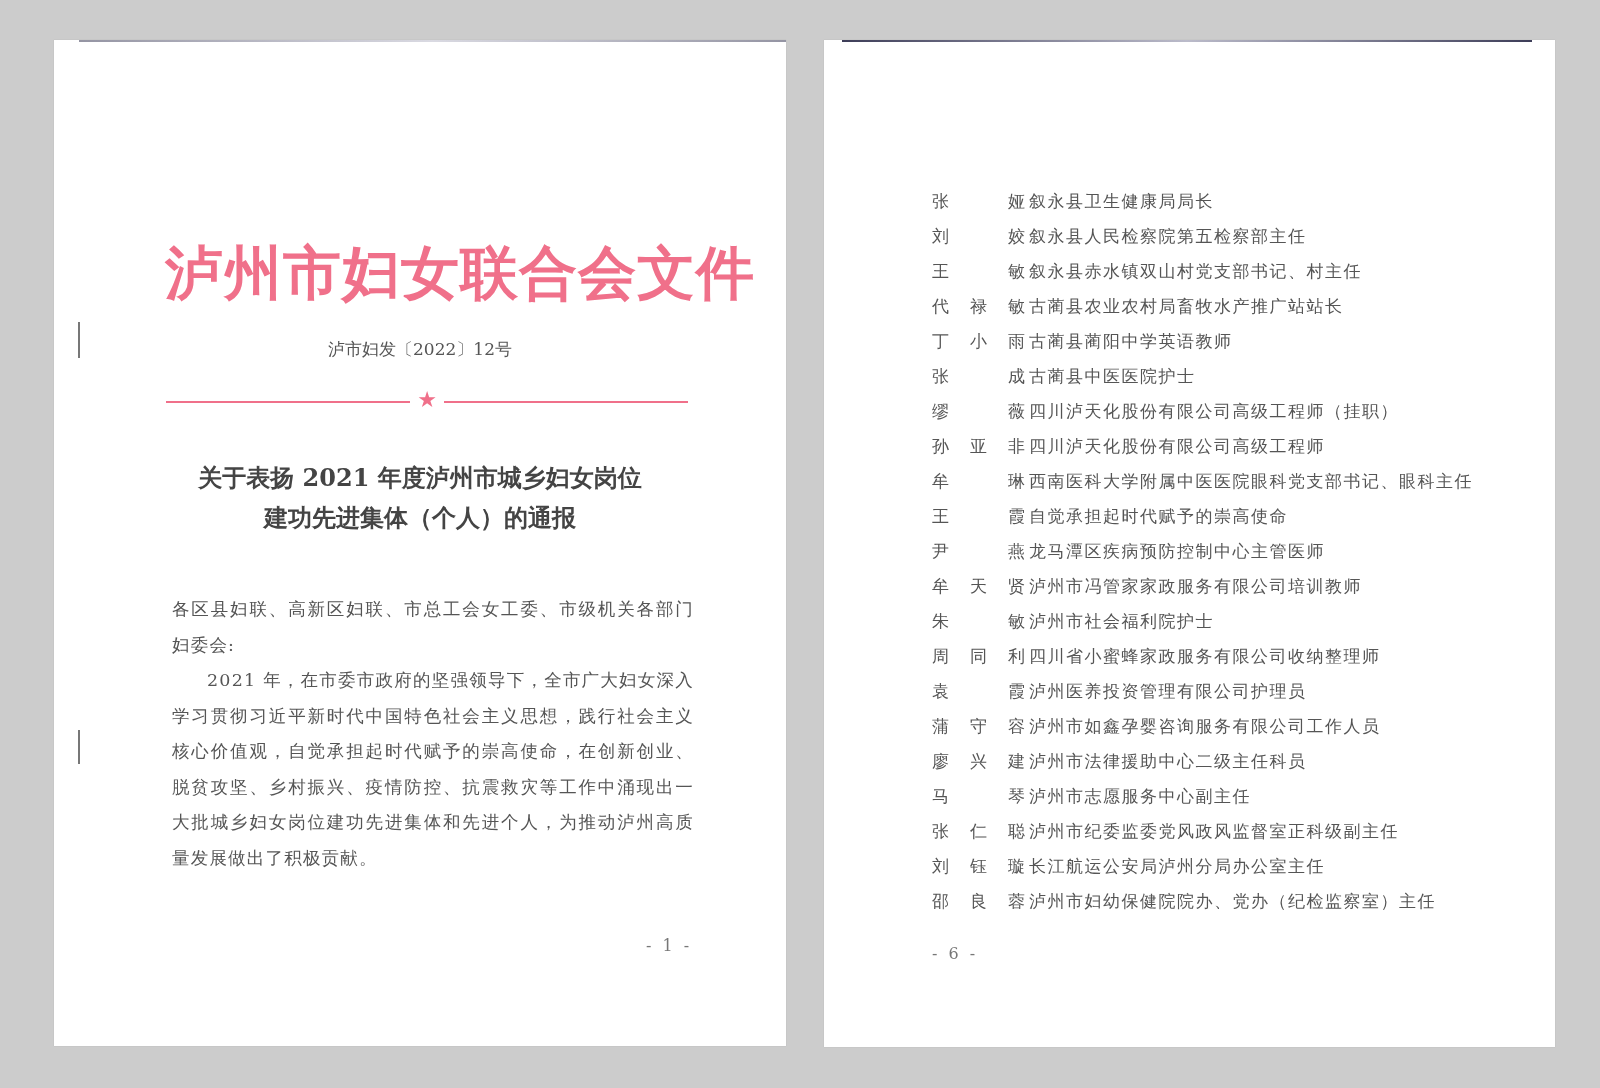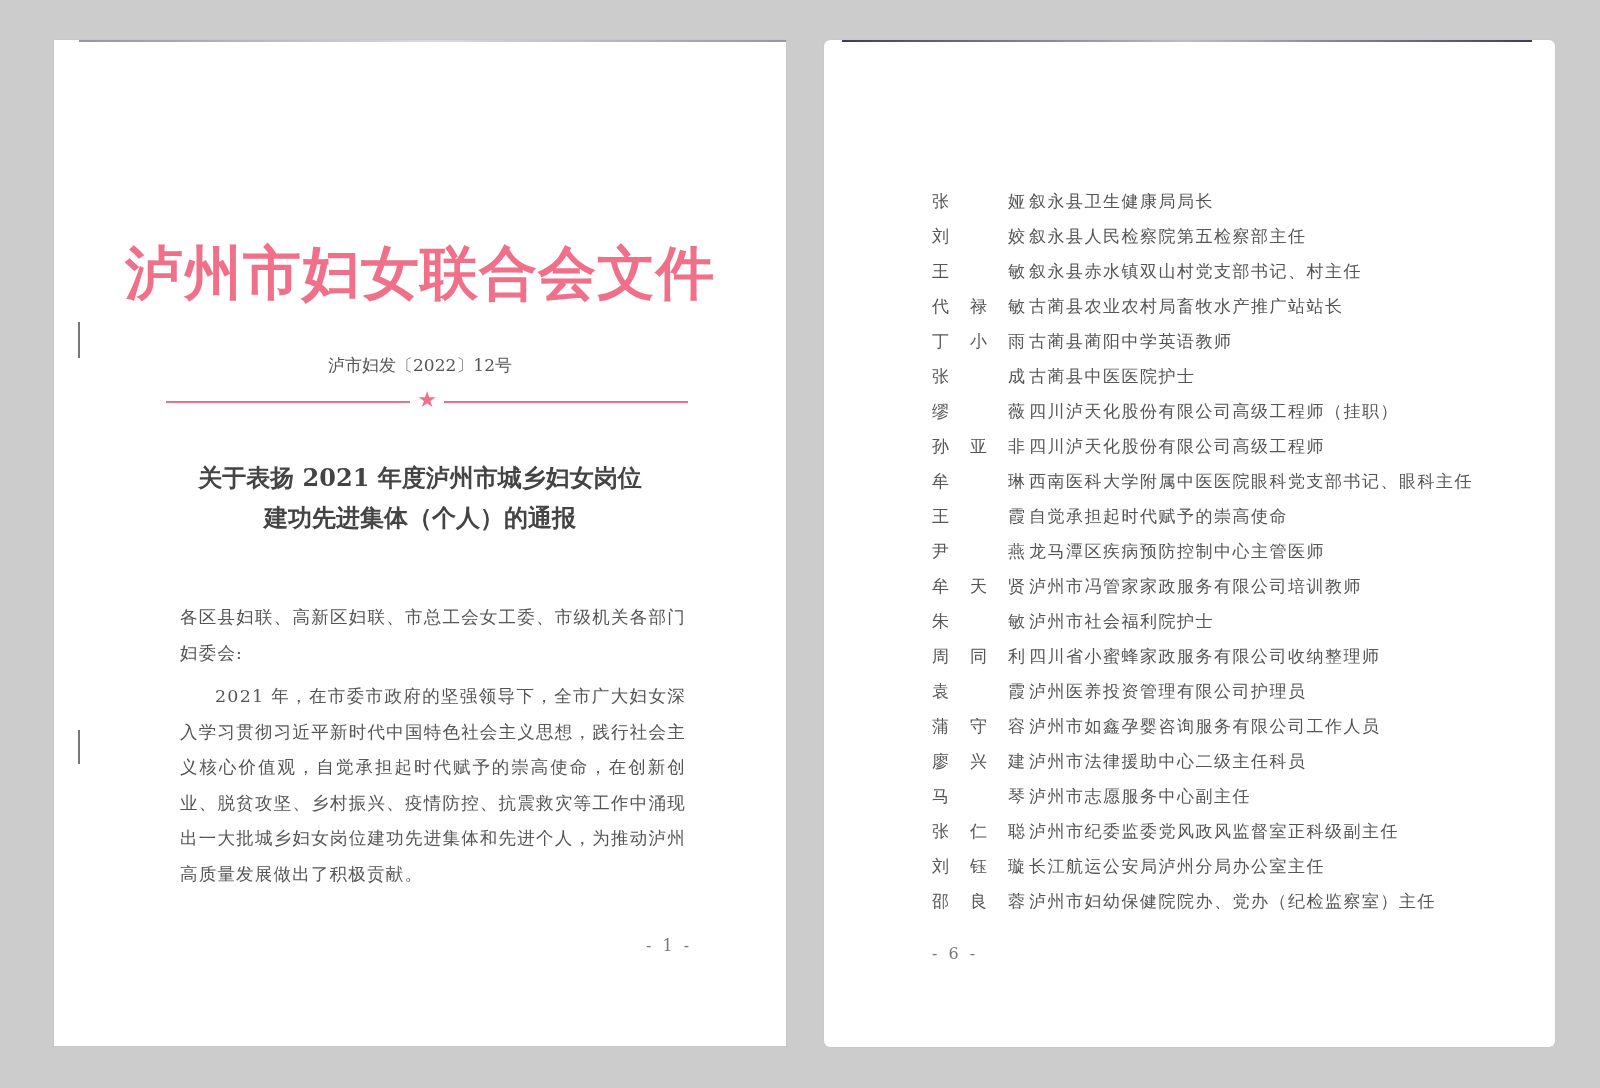--- a/index.html
+++ b/index.html
@@ -10,21 +10,21 @@
     overflow: hidden;
     font-family: "DejaVu Serif", "Liberation Serif", serif;
     color: #555;
   }
   .page {
     position: absolute;
     background: #ffffff;
     box-shadow: 0 0 1px rgba(0,0,0,0.15);
   }
   #page-left  { left: 54px;  top: 40px; width: 732px; height: 1006px; }
-  #page-right { left: 824px; top: 40px; width: 731px; height: 1007px; border-radius: 6px; }
+  #page-right { left: 824px; top: 40px; width: 731px; height: 1007px; }
 
   .scan-edge {
     position: absolute; top: 0; height: 2px;
     background: linear-gradient(90deg, rgba(40,40,70,0.9), rgba(120,120,150,0.5), rgba(40,40,70,0.9));
   }
   #page-left .scan-edge  { left: 25px; width: 707px; opacity: .55; }
   #page-right .scan-edge { left: 18px; width: 690px; }
 
   .bind-mark {
     position: absolute; width: 2px; background: #777;
@@ -32,23 +32,24 @@
 
   
   .masthead {
     position: absolute; left: 0; width: 100%; top: 195px;
     text-align: center;
     font-family: "DejaVu Serif", "Liberation Serif", serif;
     font-weight: bold;
     font-size: 58px;
     letter-spacing: 1px;
     color: #f0708a;
+    padding-left: 40px;
   }
   .doc-number {
-    position: absolute; left: 0; width: 100%; top: 314px;
+    position: absolute; left: 0; width: 100%; top: 298px;
     text-align: center; font-size: 17px; color: #555;
   }
   .divider {
     position: absolute; top: 352px; left: 112px; width: 522px; height: 22px;
   }
   .divider .line {
     position: absolute; top: 9px; height: 2px; background: #f0708a;
   }
   .divider .line.l { left: 0; width: 244px; }
   .divider .line.r { left: 278px; width: 244px; }
@@ -60,21 +61,21 @@
     position: absolute; left: 0; width: 100%; top: 418px;
     text-align: center; font-weight: bold; font-size: 24px;
     line-height: 40px; color: #444;
   }
   .body-text {
     position: absolute; left: 118px; width: 522px; top: 552px;
     font-size: 17.5px; line-height: 35.5px; color: #555;
     letter-spacing: 1.2px;
     text-align: justify;
   }
-  .body-text p { margin: 8px; }
+  .body-text p { margin: 0; }
   .body-text p.indent { text-indent: 2em; }
   .page-num {
     position: absolute; font-size: 16px; color: #777; letter-spacing: 3px;
   }
 
   
   .honoree-list {
     position: absolute; left: 108px; top: 144px;
     margin: 0; padding: 0; list-style: none;
   }

